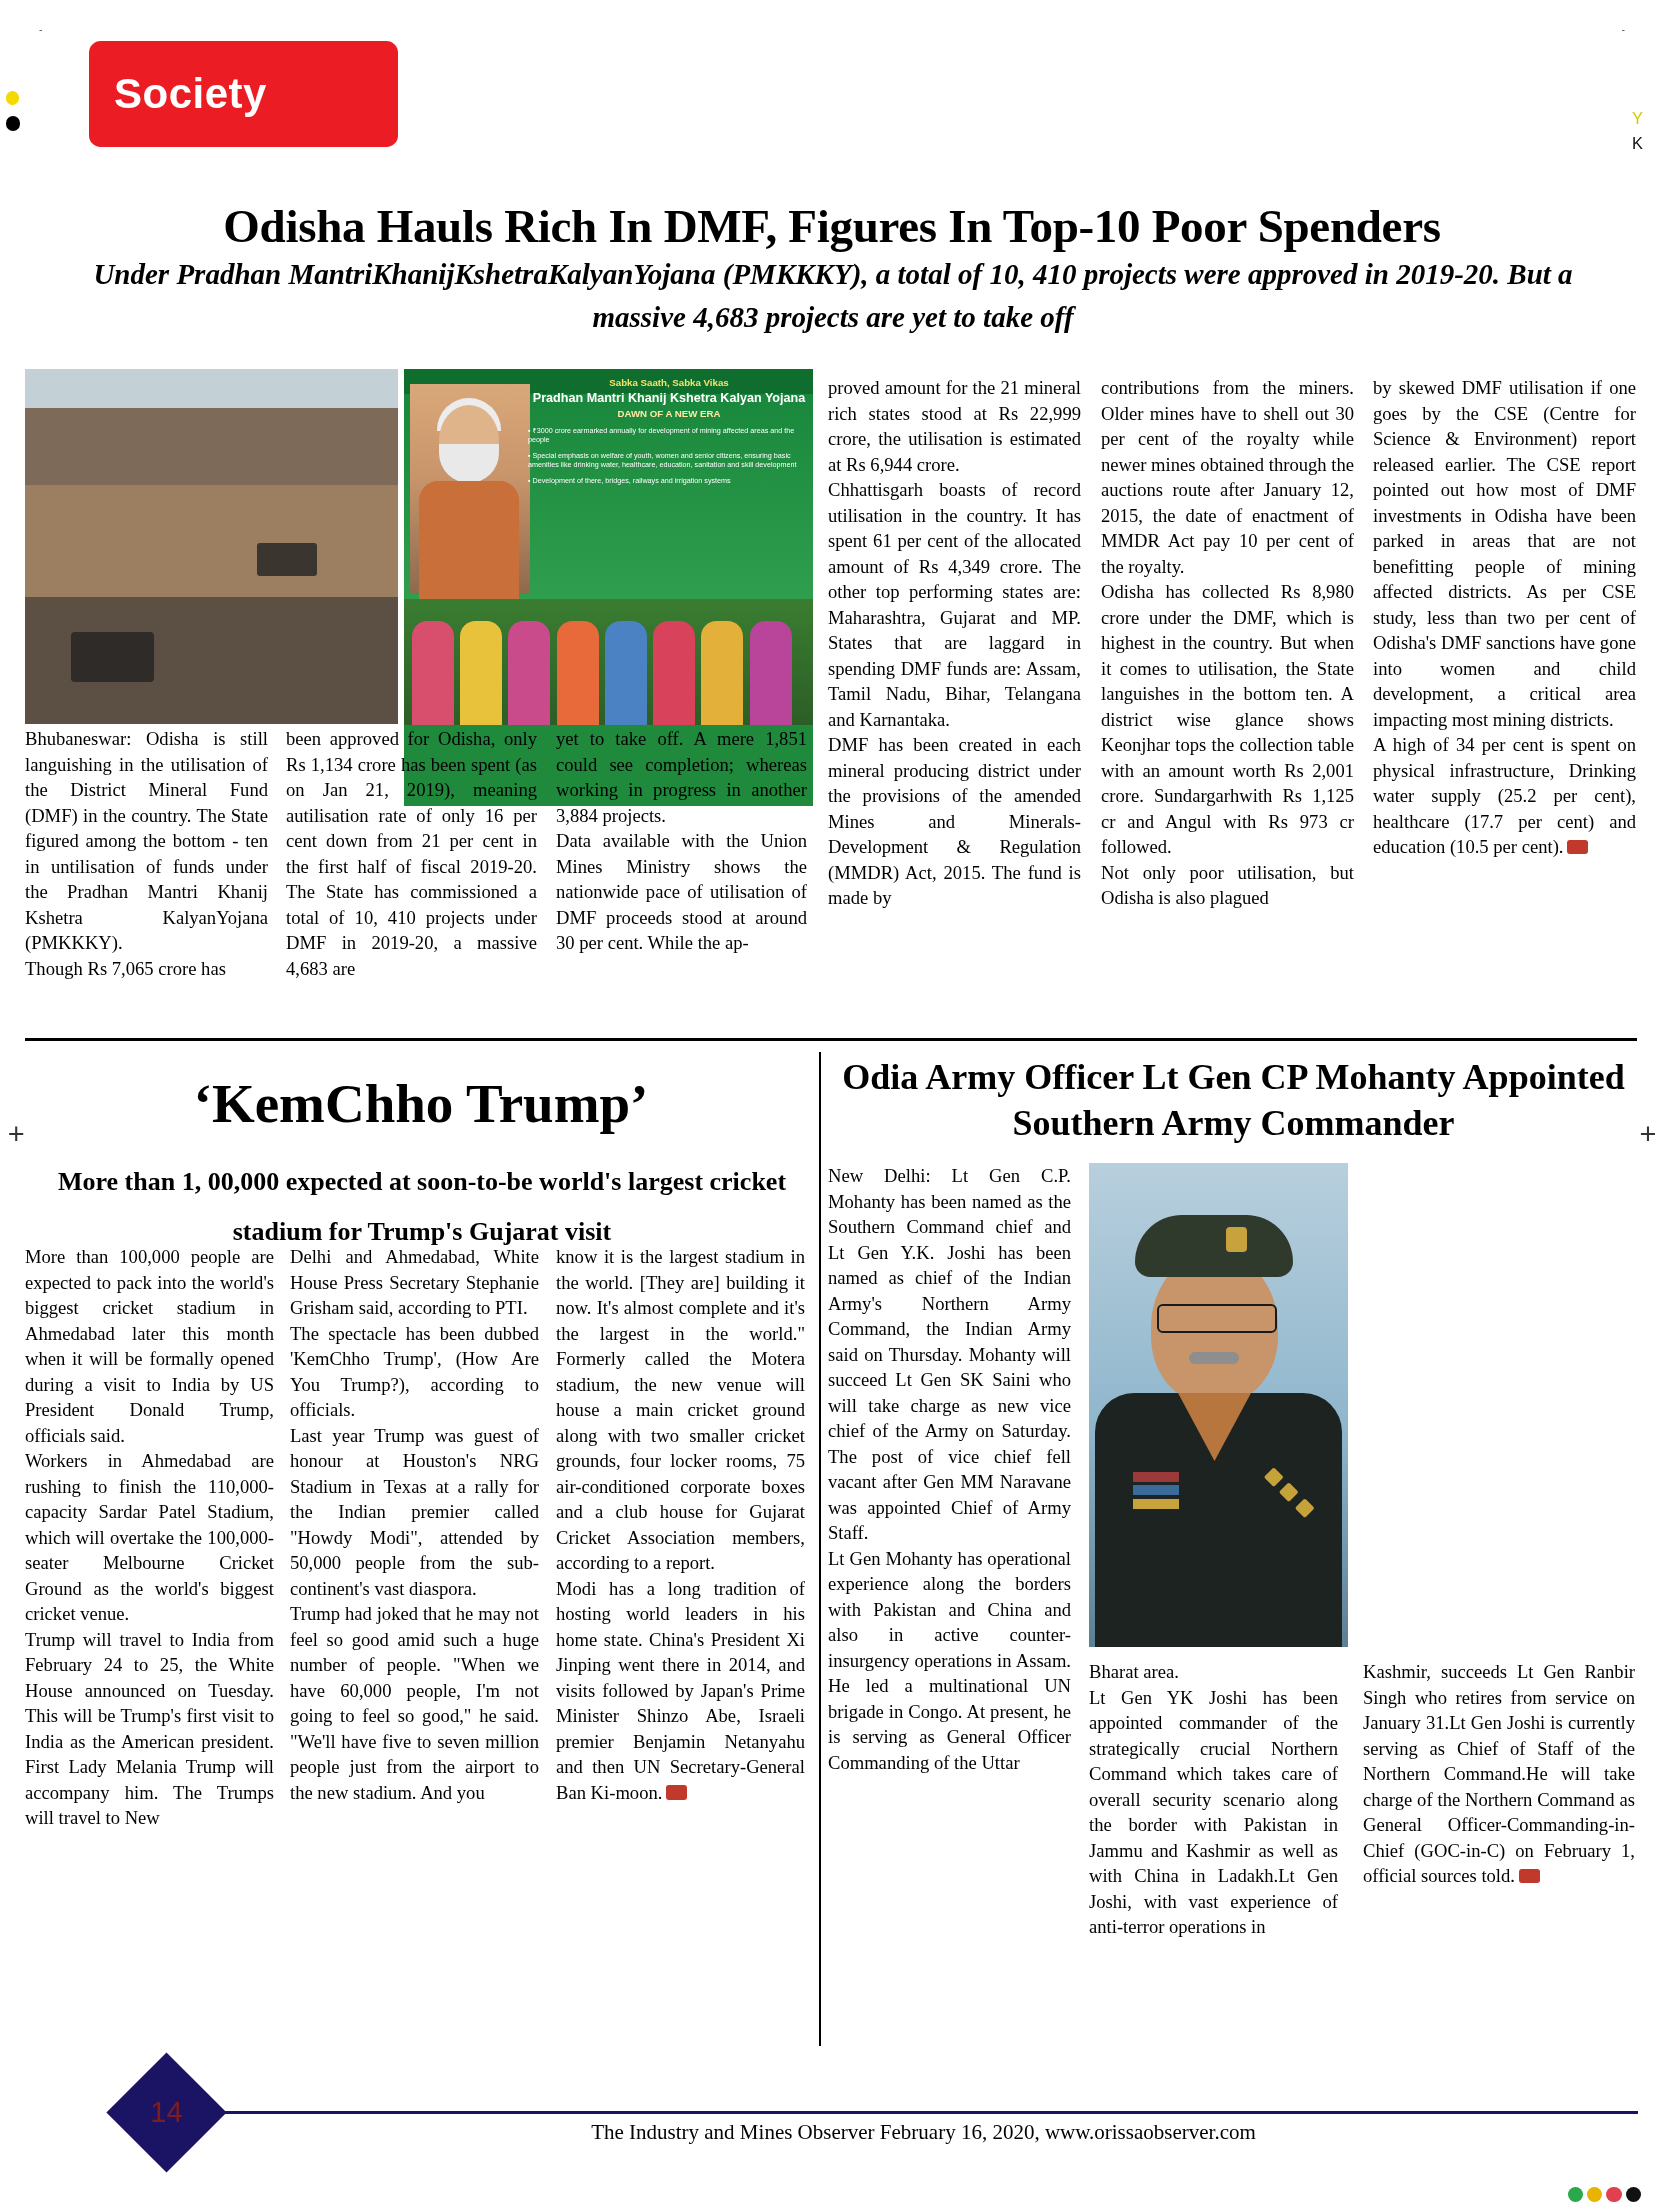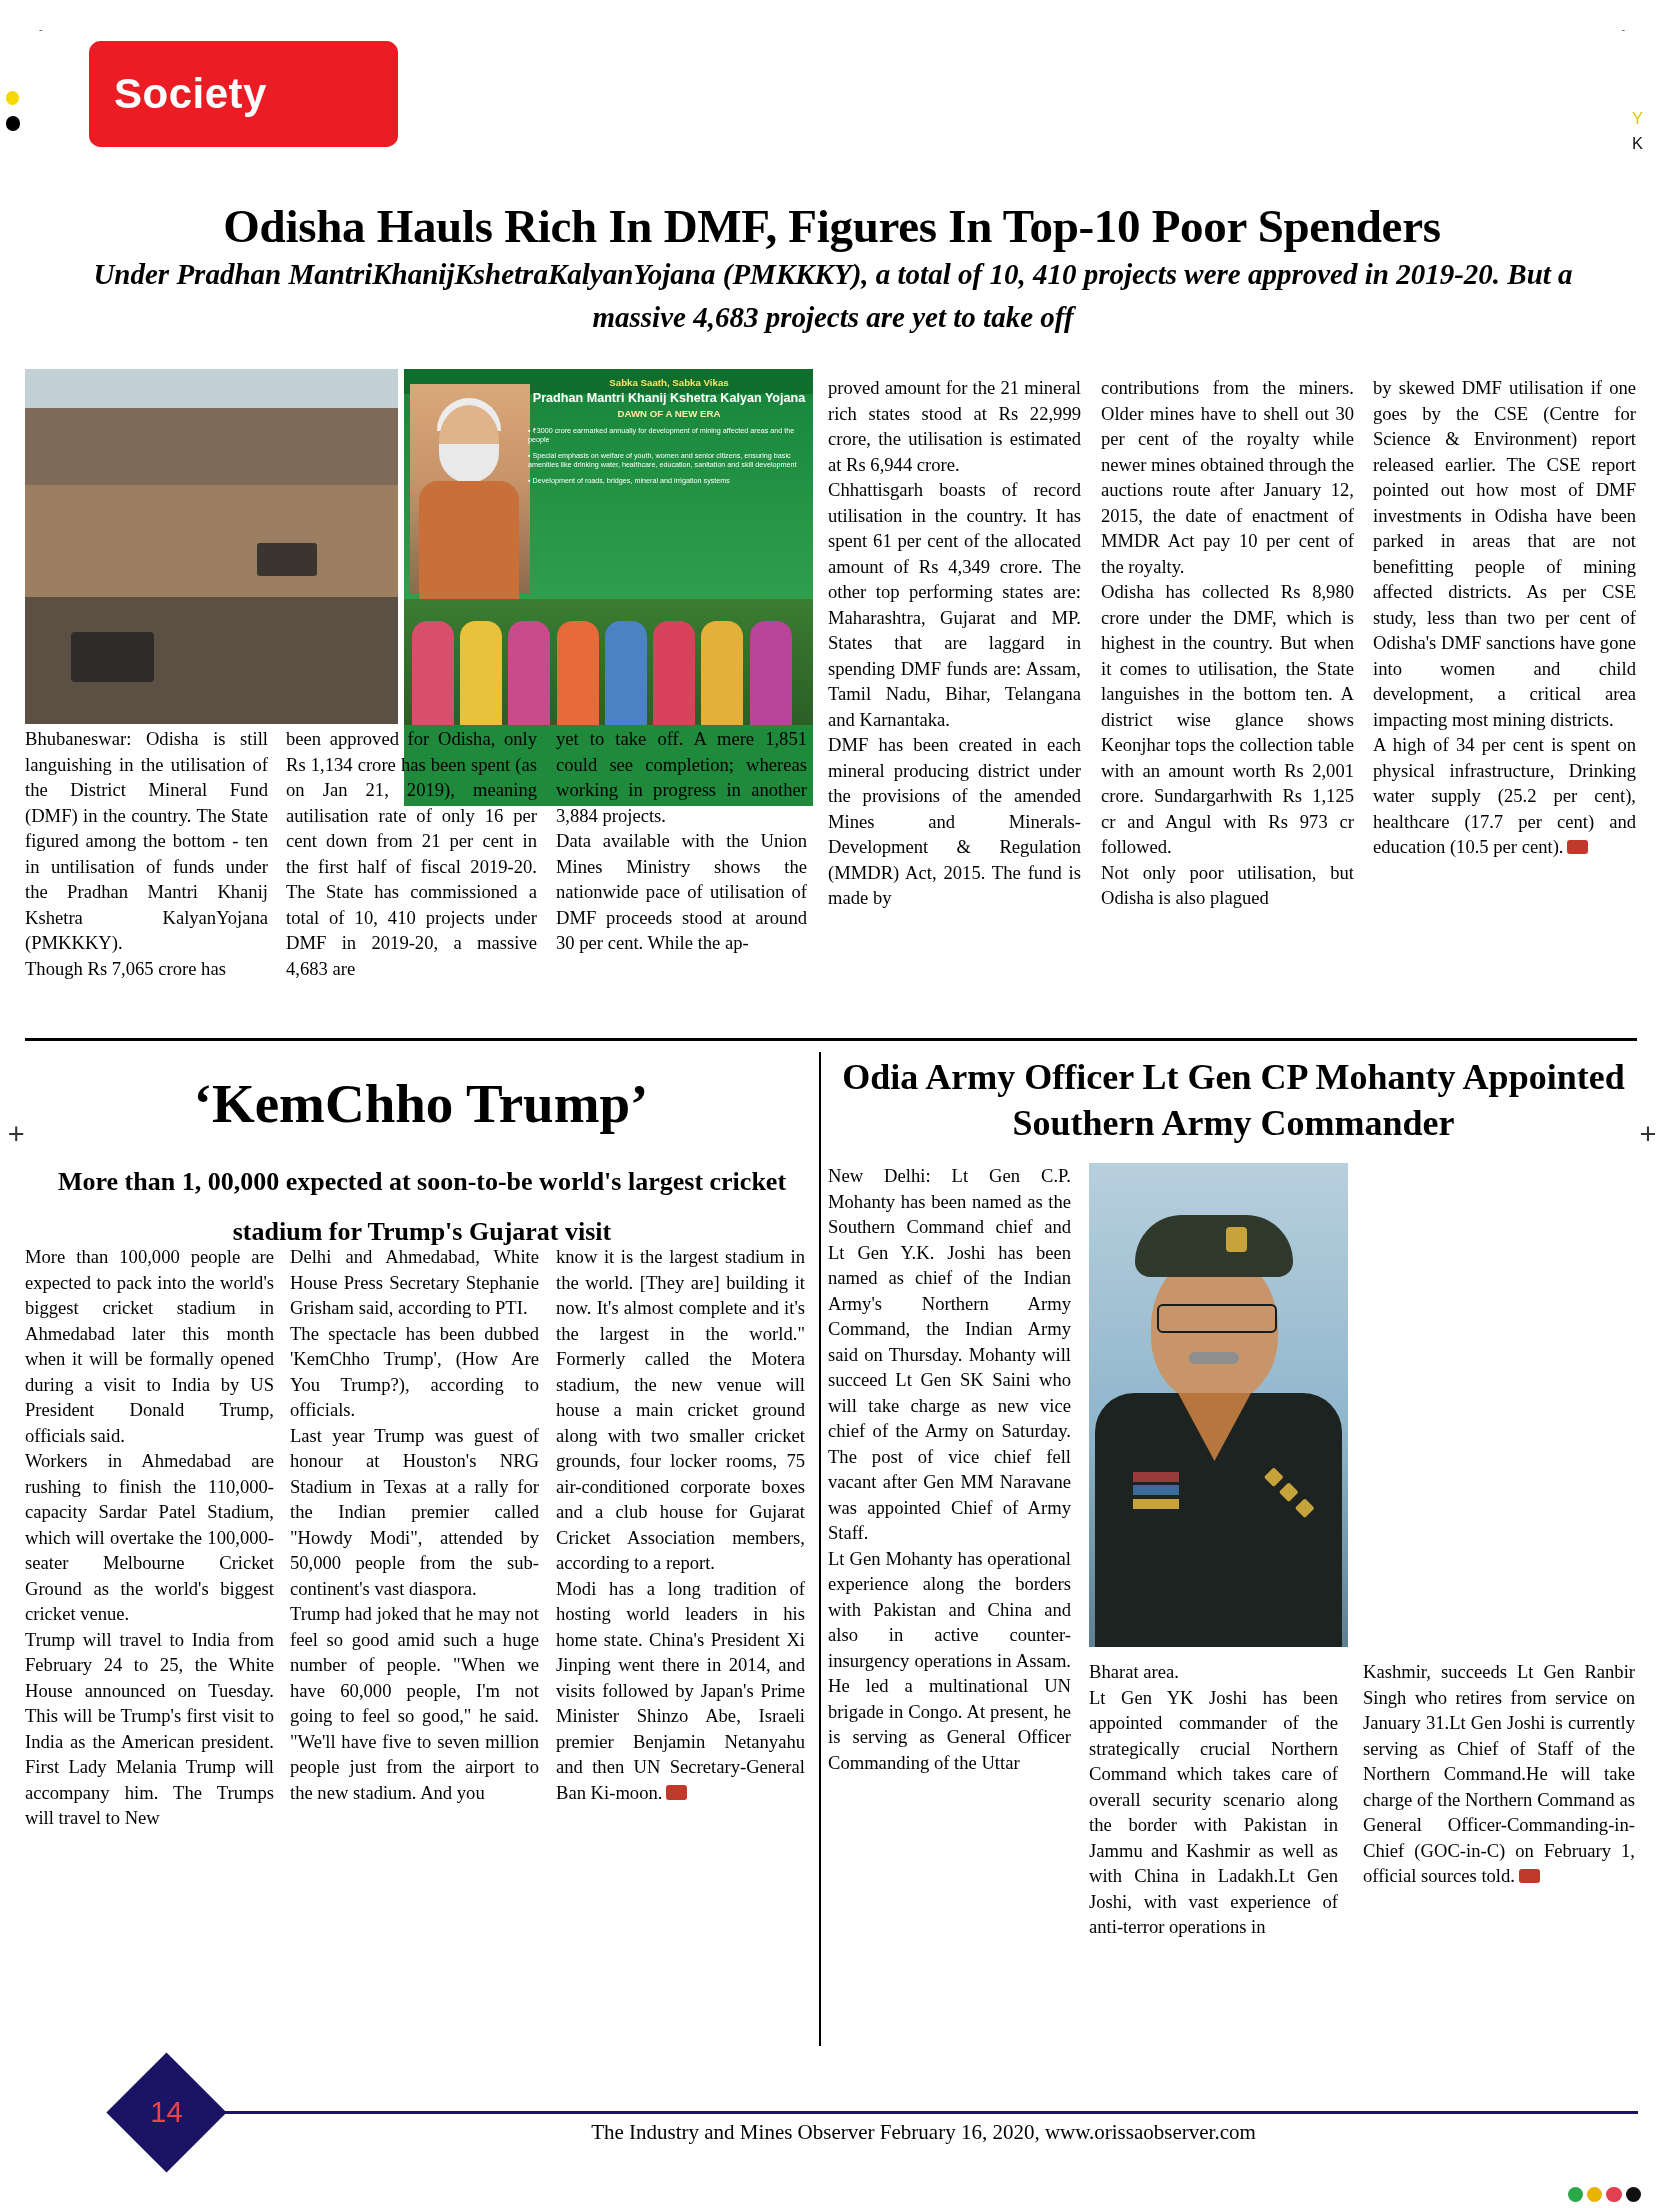--- a/index.html
+++ b/index.html
@@ -290,21 +290,21 @@
   }
   .page-num {
     position: absolute;
     left: 124px;
     top: 2070px;
     width: 85px;
     height: 85px;
     display: flex;
     align-items: center;
     justify-content: center;
-    color: #ef4444;
+    color: #7f1d1d;
     font-family: "Liberation Sans", sans-serif;
     font-size: 29px;
   }
   .footer-line {
     position: absolute;
     left: 209px;
     top: 2111px;
     width: 1429px;
     height: 2.9px;
     background: #1b1464;
@@ -378,21 +378,21 @@
       <div class="modi-head" data-name="portrait-face"></div>
       <div class="modi-beard" data-name="portrait-beard"></div>
       <div class="modi-body" data-name="portrait-body"></div>
     </div>
     <div class="pmtext" data-name="banner-text-block">
       <div class="pm-sub" data-name="banner-tagline">Sabka Saath, Sabka Vikas</div>
       <div class="pm-title" data-name="banner-title">Pradhan Mantri Khanij Kshetra Kalyan Yojana</div>
       <div class="pm-dawn" data-name="banner-dawn-text">DAWN OF A NEW ERA</div>
       <div class="bullet" data-name="banner-bullet-1">▪  ₹3000 crore earmarked annually for development of mining affected areas and the people</div>
       <div class="bullet" data-name="banner-bullet-2">▪  Special emphasis on welfare of youth, women and senior citizens, ensuring basic amenities like drinking water, healthcare, education, sanitation and skill development</div>
-      <div class="bullet" data-name="banner-bullet-3">▪  Development of roads, bridges, mineral and irrigation systems</div>
+      <div class="bullet" data-name="banner-bullet-3">▪  Development of there, bridges, railways and irrigation systems</div>
     </div>
     <div class="crowd" data-name="banner-crowd">
       <div class="c" style="left:7.7px; background:#d84f6e;" data-name="crowd-figure"></div>
       <div class="c" style="left:56px; background:#e8c23a;" data-name="crowd-figure"></div>
       <div class="c" style="left:104px; background:#c94b8c;" data-name="crowd-figure"></div>
       <div class="c" style="left:153px; background:#e86a3a;" data-name="crowd-figure"></div>
       <div class="c" style="left:201px; background:#4a82c4;" data-name="crowd-figure"></div>
       <div class="c" style="left:249px; background:#d8425a;" data-name="crowd-figure"></div>
       <div class="c" style="left:297px; background:#e3b13a;" data-name="crowd-figure"></div>
       <div class="c" style="left:346px; background:#b8459a;" data-name="crowd-figure"></div>

